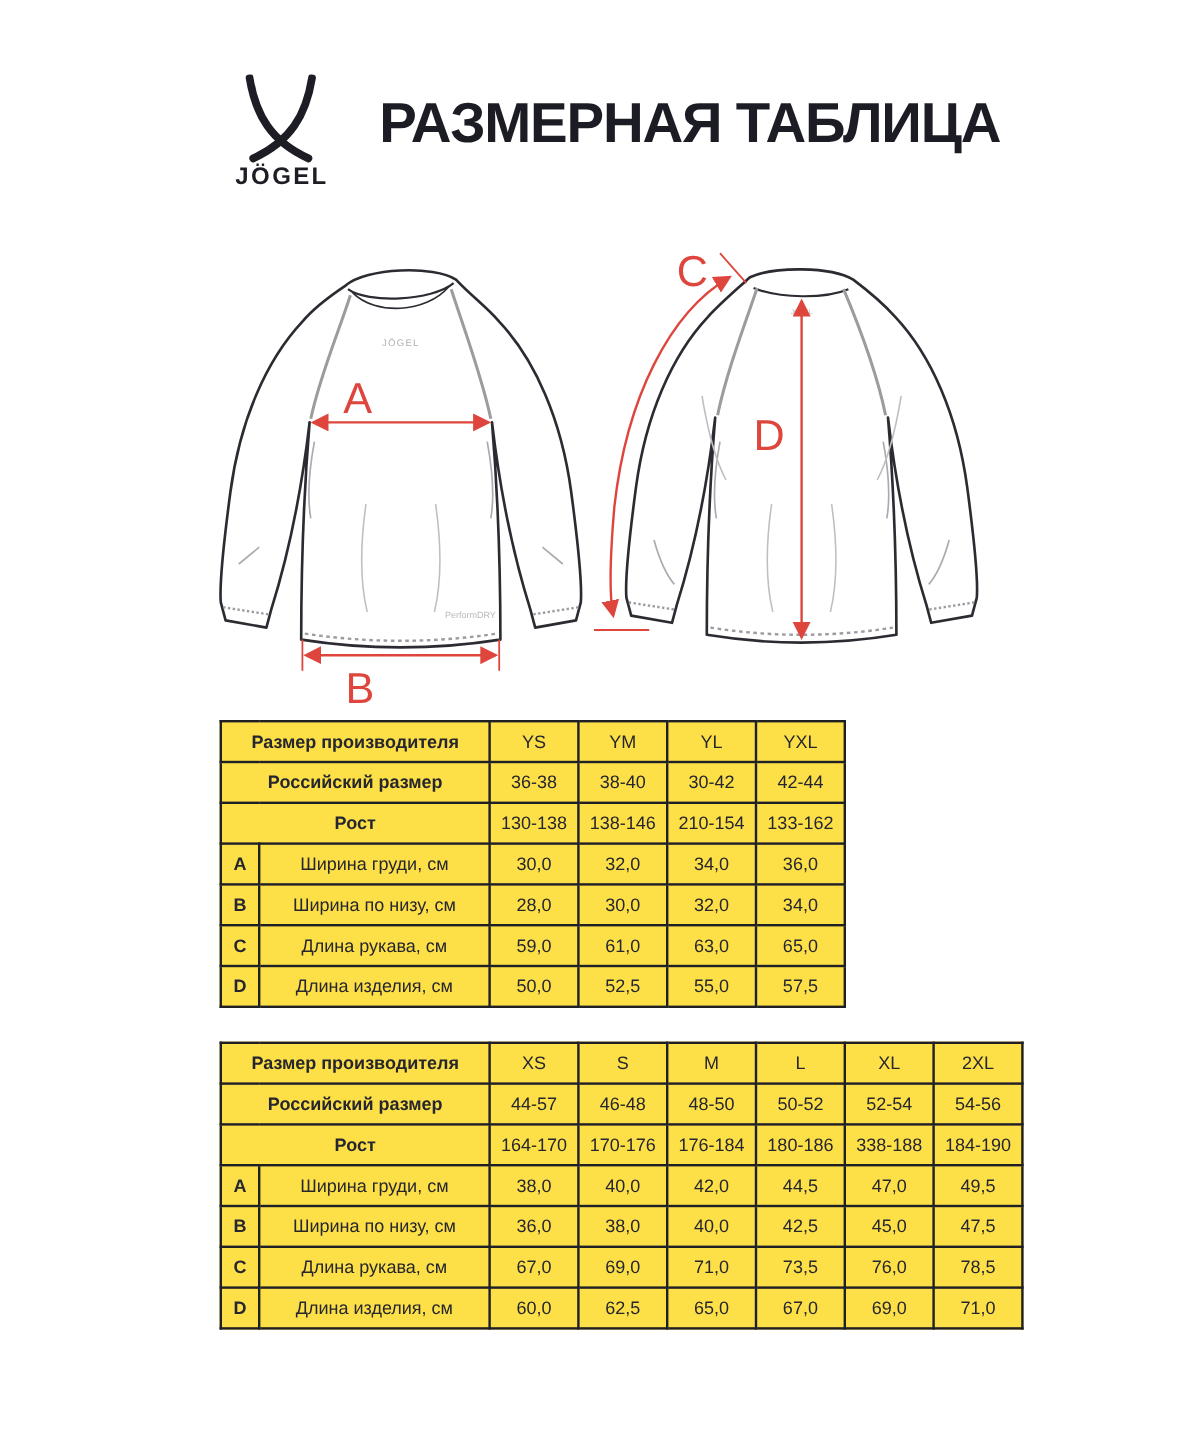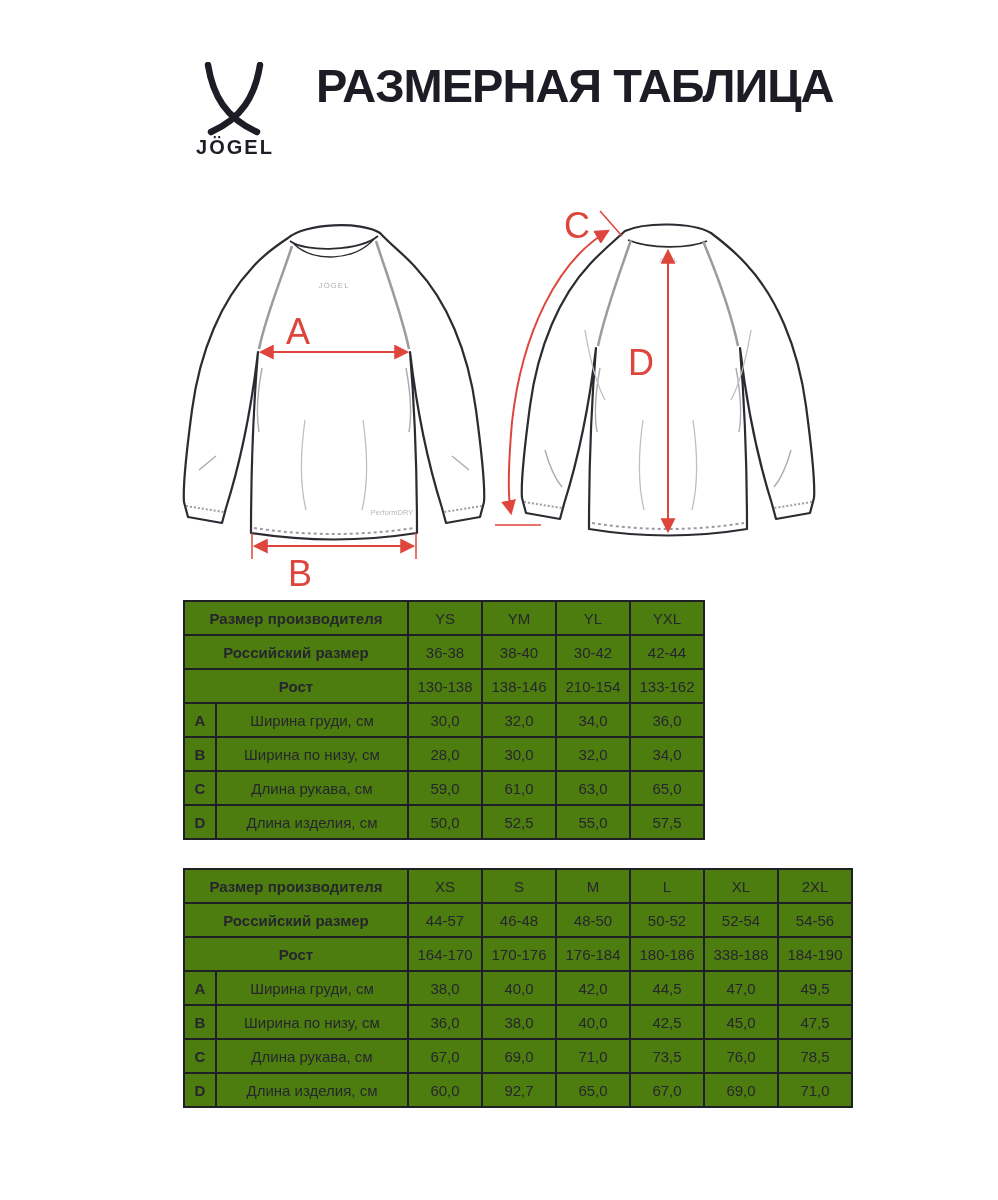--- a/index.html
+++ b/index.html
@@ -3,31 +3,31 @@
 <meta charset="utf-8">
 <style>
   html,body{margin:0;padding:0;background:#ffffff;}
   .page{position:relative;width:998px;height:1200px;background:#ffffff;overflow:hidden;
         font-family:"Liberation Sans","DejaVu Sans",sans-serif;color:#24242c;}
 
   
   .logo-mark{position:absolute;left:194px;top:62px;}
   .logo-word{position:absolute;left:183px;top:136px;width:104px;text-align:center;
              font-size:20px;font-weight:bold;letter-spacing:2px;color:#1d1d25;}
-  .page-title{position:absolute;left:316px;top:58px;font-size:47px;font-weight:bold;
+  .page-title{position:absolute;left:316px;top:74px;font-size:47px;font-weight:bold;
               letter-spacing:-1px;color:#1c1c24;white-space:nowrap;}
 
   
   .diagram{position:absolute;left:0;top:190px;}
 
   
   .tbl-wrap{position:absolute;left:183px;}
   #table-youth{top:600px;}
   #table-adult{top:868px;}
-  table.size{border-collapse:collapse;table-layout:fixed;background:#4d7c0f;}
+  table.size{border-collapse:collapse;table-layout:fixed;background:#fde047;}
   table.size td{border:2px solid #1f1f26;height:32px;text-align:center;vertical-align:middle;
                 font-size:15px;padding:0 2px;color:#26262e;}
   td.c-letter{width:26px;font-weight:bold;}
   td.c-label{width:186px;}
   td.c-size{width:68px;}
   td.hdr{font-weight:bold;}
   td.mlabel{text-align:left;padding-left:12px;font-weight:normal;}
 </style>
 </head>
 <body>
@@ -258,21 +258,21 @@
         <td>69,0</td>
         <td>71,0</td>
         <td>73,5</td>
         <td>76,0</td>
         <td>78,5</td>
       </tr>
       <tr>
         <td class="c-letter">D</td>
         <td class="mlabel">Длина изделия, см</td>
         <td>60,0</td>
-        <td>92,7</td>
+        <td>62,5</td>
         <td>65,0</td>
         <td>67,0</td>
         <td>69,0</td>
         <td>71,0</td>
       </tr>
     </tbody>
       </table>
   </div>
 
 </div>

